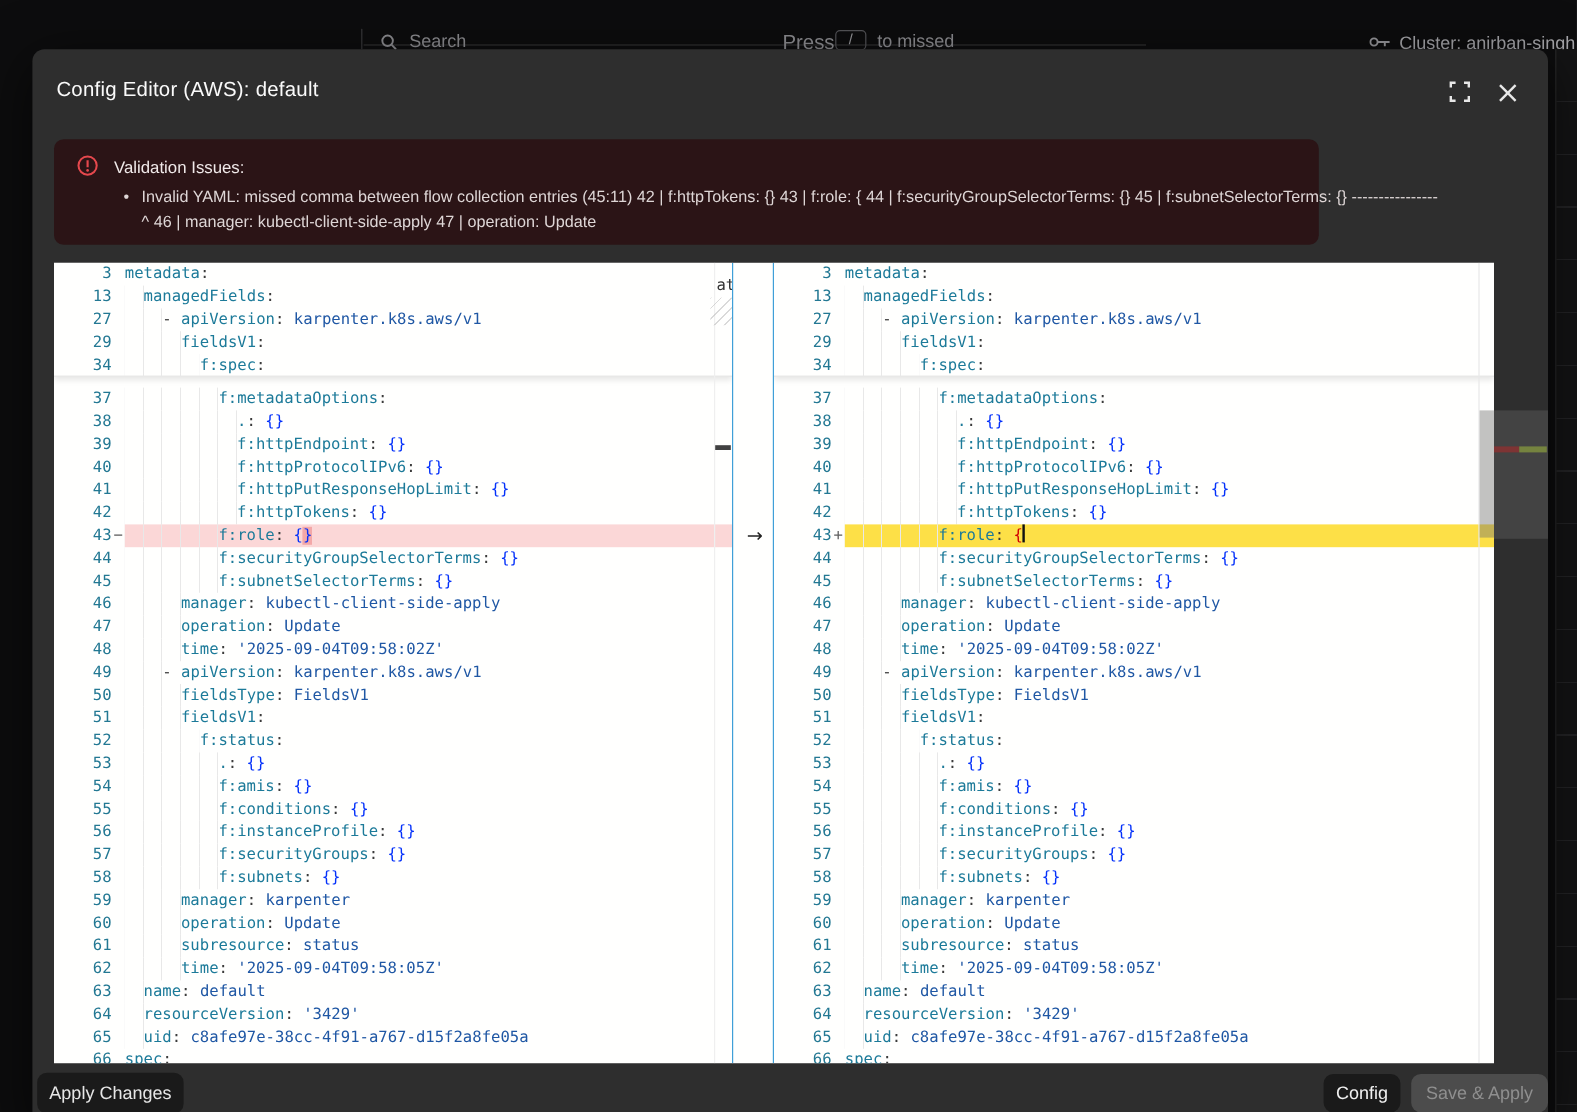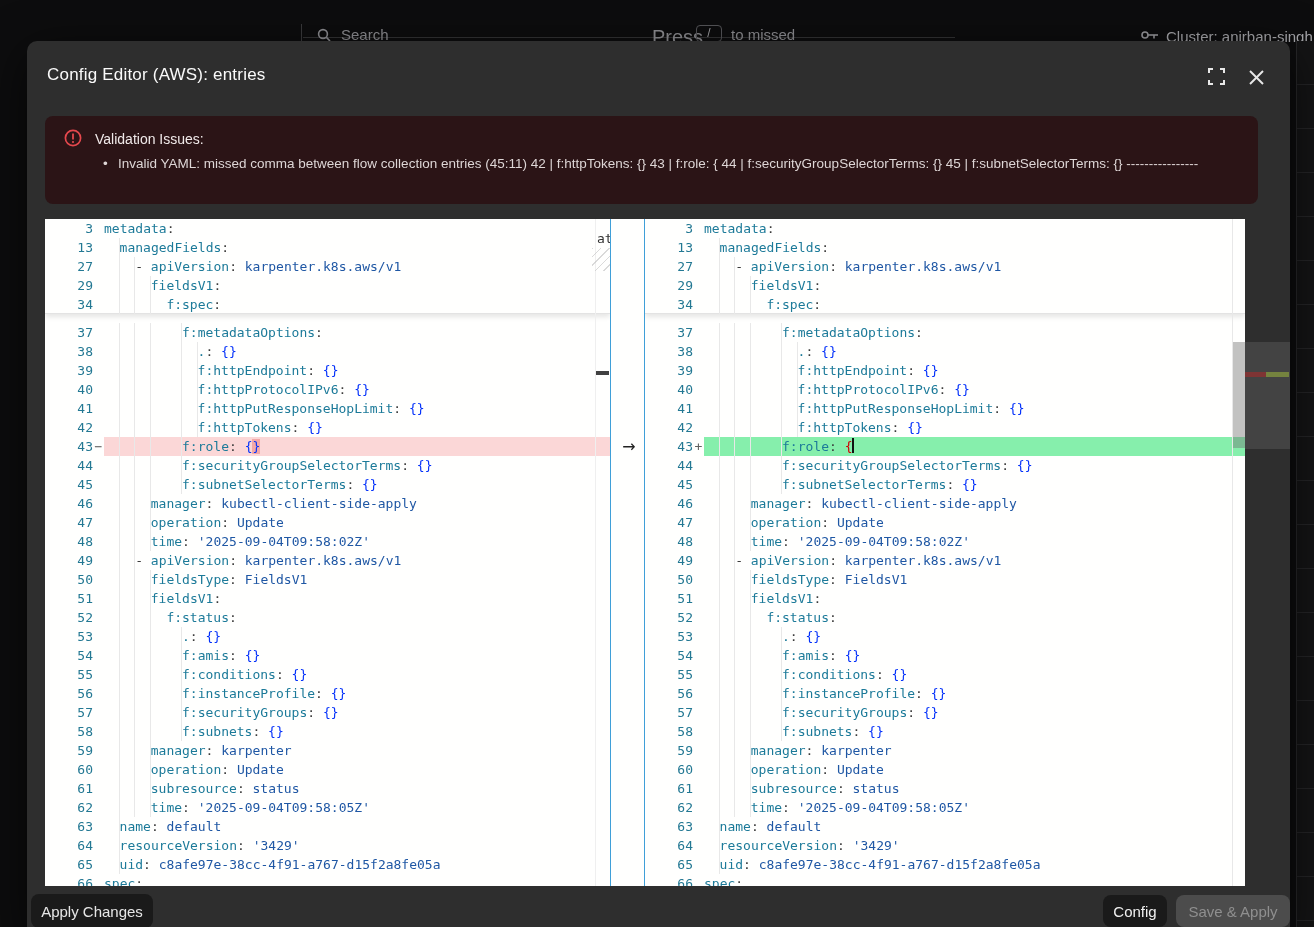--- a/index.html
+++ b/index.html
@@ -6,21 +6,21 @@
   html,body { width:1314px; height:927px; overflow:hidden; background:#0d0d0e;
               font-family:"Liberation Sans", sans-serif; }
   .stage { position:absolute; top:0; left:0; width:1314px; height:927px;margin-top:24px; }
 
   
   .topbar { position:absolute; top:0; left:0; width:1314px; height:31px; color:#8f8f93; }
   .tb-underline { position:absolute; top:13px; left:303px; width:652px; height:1px; background:rgba(255,255,255,.16); }
   .tb-vline { position:absolute; top:0; left:301px; width:1px; height:17px; background:#3a3a3c; }
   .tb-search-ic { position:absolute; top:4px; left:317px; }
   .tb-search { position:absolute; top:2px; left:341px; font-size:15px; }
-  .tb-press { position:absolute; top:2px; left:652px; font-size:20px; }
+  .tb-press { position:absolute; top:2px; left:652px; font-size:17px; }
   .tb-key { position:absolute; top:1px; left:696px; width:26px; height:17px; border:1px solid #56565a;
             border-radius:4px; font-size:12px; color:#a0a0a4; text-align:center; line-height:15px; }
   .tb-tosearch { position:absolute; top:2px; left:731px; font-size:15px; }
   .tb-cluster-ic { position:absolute; top:4px; left:1141px; }
   .tb-cluster { position:absolute; top:4px; left:1166px; width:148px; font-size:15px; color:#a8a8ac;
                 white-space:nowrap; overflow:hidden; }
   .right-strip { position:absolute; top:17px; left:1296px; width:18px; height:910px; background:#141415;
                  border-left:1px solid #28282a;
                  background-image:repeating-linear-gradient(to bottom, transparent 0 43px, #242426 43px 44px); }
   .bg-vline { position:absolute; top:912px; left:40px; width:1px; height:15px; background:#2b2b2c; }
@@ -29,42 +29,42 @@
           padding:5px 12px; white-space:nowrap; overflow:hidden; }
 
   
   .modal { position:absolute; top:17px; left:27px; width:1263px; height:896px; background:#2e2e2e;
            border-radius:10px; box-shadow:0 12px 48px rgba(0,0,0,.65); }
   .m-title { position:absolute; top:24px; left:20px; font-size:17px; color:#fafafa; letter-spacing:.2px; }
   .icon-btn { position:absolute; width:22px; height:22px; background:none; border:none; cursor:pointer; padding:0; }
   .btn-full { top:26px; left:1178px; }
   .btn-x { top:27px; left:1218px; }
 
-  .banner { position:absolute; top:75px; left:18px; width:1213px; height:88px; background:#2b1416; border-radius:8px; }
+  .banner { position:absolute; top:75px; left:18px; width:1054px; height:88px; background:#2b1416; border-radius:8px; }
   .bn-ic { position:absolute; top:13px; left:19px; }
   .bn-title { position:absolute; top:15px; left:50px; font-size:14px; color:#f0e9e9; }
   .bn-body { position:absolute; top:37px; left:58px; width:1150px; font-size:13.5px; line-height:21px; color:#ded6d6; display:flex; }
   .bn-bullet { width:15px; }
   .bn-lines { flex:1; }
 
   
   .editor { position:absolute; top:178px; left:18px; width:1200px; height:667px; background:#fffffe; overflow:hidden;
             font-family:"DejaVu Sans Mono", monospace; font-size:13px; line-height:19px; }
   .pane { position:absolute; top:0; height:667px; overflow:hidden; background:#fffffe; }
   .pane-left { left:0; width:565px; }
   .pane-right { left:600px; width:600px; }
   .sticky { position:absolute; top:0; left:0; right:0; height:95px; background:#fffffe; z-index:4;
             border-bottom:1px solid #e3e3e3; box-shadow:0 3px 5px rgba(0,0,0,.10); }
   .rows { position:absolute; top:104px; left:0; right:0; z-index:1; }
   .crow { display:flex; height:19px; white-space:pre; }
   .ln { width:48px; text-align:right; color:#237893; flex:none; }
   .mk { width:11px; text-align:center; color:#5f5f5f; flex:none; }
   .ct { flex:1; height:19px; }
   .crow.del .ct { background:#fbd7d7; }
-  .crow.add .ct { background:#86efac; }
+  .crow.add .ct { background:#fde047; }
   .ws { display:inline-block; height:19px; vertical-align:top;
         background:repeating-linear-gradient(to right, transparent 0 14.8px, #e8e8e8 14.8px 15.6px); }
   .k { color:#1c7a99; } .v { color:#1f57a4; } .b { color:#0431fa; }
   .p { color:#3b3b3b; } .d { color:#3b3b3b; } .r { color:#d10000; }
   .chardel { background:#f3a8a8; }
   .caret { display:inline-block; width:2px; height:15px; background:#111; vertical-align:-2px; }
 
   .lruler-line { position:absolute; top:0; left:550px; width:1px; height:667px; background:#efefef; z-index:5; }
   .lruler-at { position:absolute; top:10px; left:552px; color:#333; z-index:6; }
   .lruler-hatch { position:absolute; top:29px; left:547px; width:18px; height:23px; z-index:6; opacity:.55;
@@ -115,21 +115,21 @@
           <line x1="13" y1="7" x2="13" y2="10.5" stroke="#9a9a9e" stroke-width="1.6"></line>
         </svg>
     </span>
     <span class="tb-cluster">Cluster: anirban-singh</span>
   </div>
 
   <div class="right-strip"></div>
   <div class="bg-vline"></div>
 
   <div class="modal">
-    <div class="m-title">Config Editor (AWS): entries</div>
+    <div class="m-title">Config Editor (AWS): default</div>
 
     <button class="icon-btn btn-full" title="">
       <svg width="19" height="19" viewBox="0 0 19 19" fill="none" stroke="#e8e8e8" stroke-width="2">
         <path d="M2 6 V2 H6"></path>
           <path d="M13 2 H17 V6"></path>
           <path d="M17 13 V17 H13"></path>
           <path d="M6 17 H2 V13"></path>
       </svg>
     </button>
     <button class="icon-btn btn-x">
@@ -145,20 +145,21 @@
             <circle cx="9" cy="9" r="7.6" fill="none" stroke="#e5484d" stroke-width="1.7"></circle>
             <line x1="9" y1="4.6" x2="9" y2="10.4" stroke="#e5484d" stroke-width="1.8"></line>
             <circle cx="9" cy="13" r="1.1" fill="#e5484d"></circle>
           </svg>
       </span>
       <div class="bn-title">Validation Issues:</div>
       <div class="bn-body">
         <span class="bn-bullet">•</span>
         <div class="bn-lines">
           <div>Invalid YAML: missed comma between flow collection entries (45:11) 42 | f:httpTokens: {} 43 | f:role: { 44 | f:securityGroupSelectorTerms: {} 45 | f:subnetSelectorTerms: {} ----------------</div>
+          <div>^ 46 | manager: kubectl-client-side-apply 47 | operation: Update</div>
         </div>
       </div>
     </div>
 
     <div class="editor">
       <div class="pane pane-left">
         <div class="rows" id="left-rows">
             <div class="crow"><span class="ln">37</span><span class="mk"></span><span class="ct"><span class="ws" style="width:78px"></span><span class="k">f:metadataOptions</span><span class="p">:</span></span></div>
             <div class="crow"><span class="ln">38</span><span class="mk"></span><span class="ct"><span class="ws" style="width:93.6px"></span><span class="k">.</span><span class="p">:</span><span class="p">&nbsp;</span><span class="b">{}</span></span></div>
             <div class="crow"><span class="ln">39</span><span class="mk"></span><span class="ct"><span class="ws" style="width:93.6px"></span><span class="k">f:httpEndpoint</span><span class="p">:</span><span class="p">&nbsp;</span><span class="b">{}</span></span></div>

